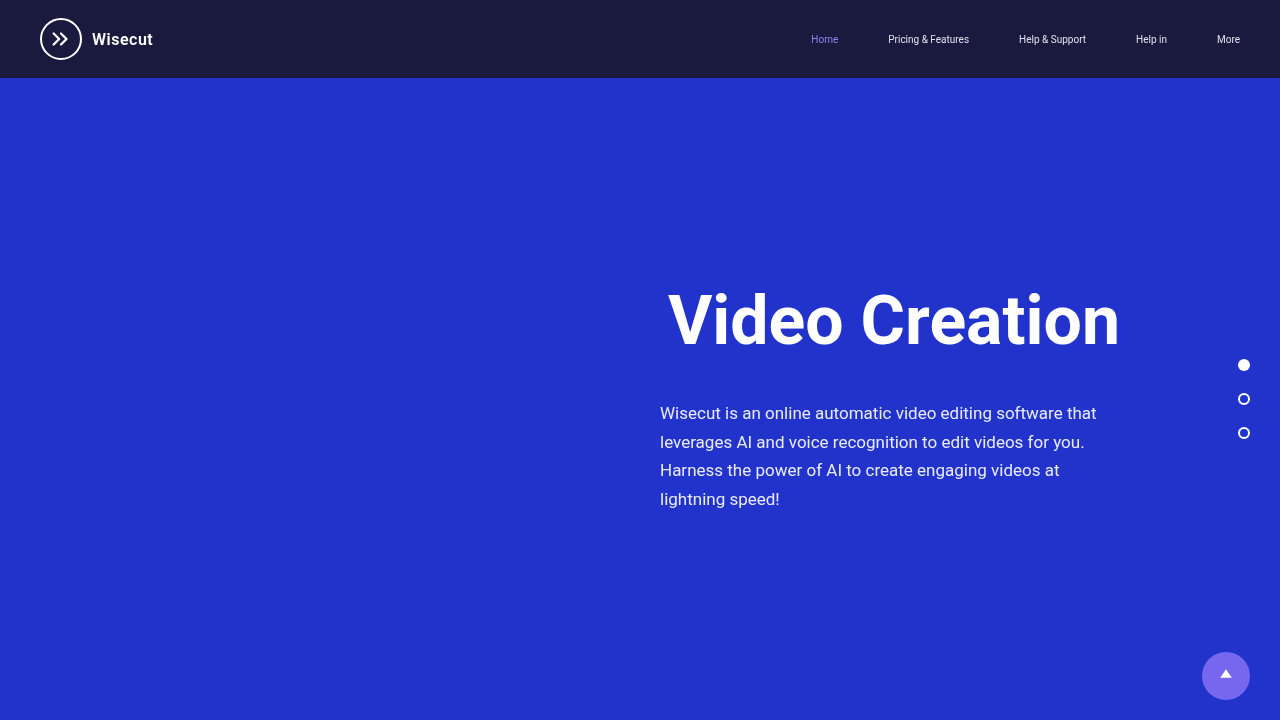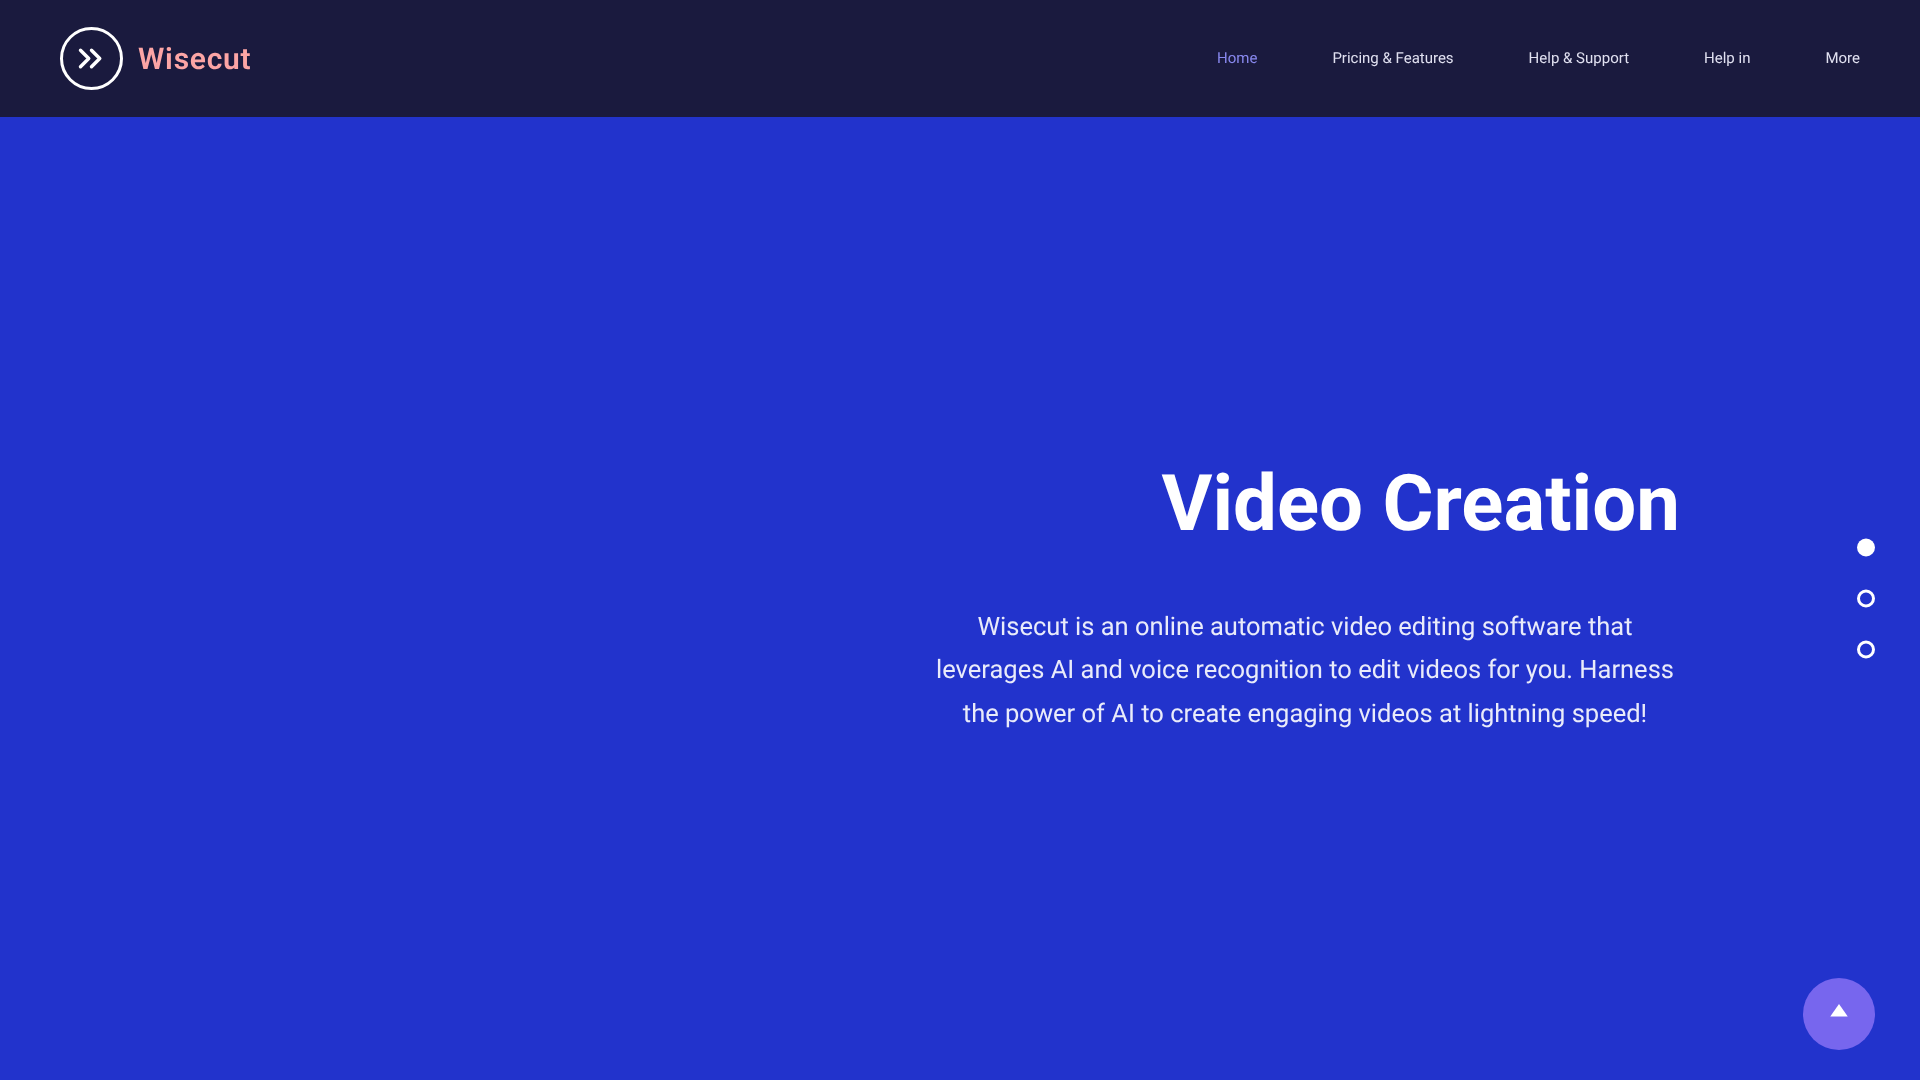--- a/index.html
+++ b/index.html
@@ -43,22 +43,22 @@
       align-items: center;
       justify-content: center;
     }
 
     .logo-icon svg {
       width: 22px;
       height: 22px;
     }
 
     .logo-text {
-      color: #fca5a5;
-      font-size: 20px;
+      color: #ffffff;
+      font-size: 16px;
       font-weight: 600;
       letter-spacing: 0.5px;
     }
 
     .nav-links {
       display: flex;
       align-items: center;
       gap: 50px;
       margin-left: auto;
     }
@@ -87,31 +87,32 @@
       padding-right: 160px;
     }
 
     .hero-content {
       max-width: 500px;
       text-align: right;
     }
 
     .hero-title {
       color: white;
-      font-size: 52px;
+      font-size: 68px;
       font-weight: 700;
       line-height: 1.1;
       margin-bottom: 40px;
     }
 
     .hero-description {
       color: rgba(255, 255, 255, 0.9);
       font-size: 17px;
       line-height: 1.7;
-      text-align: center;
+      text-align: left;
+      margin-left: 40px;
     }
 
     
     .scroll-dots {
       position: absolute;
       right: 30px;
       top: 50%;
       transform: translateY(-50%);
       display: flex;
       flex-direction: column;

